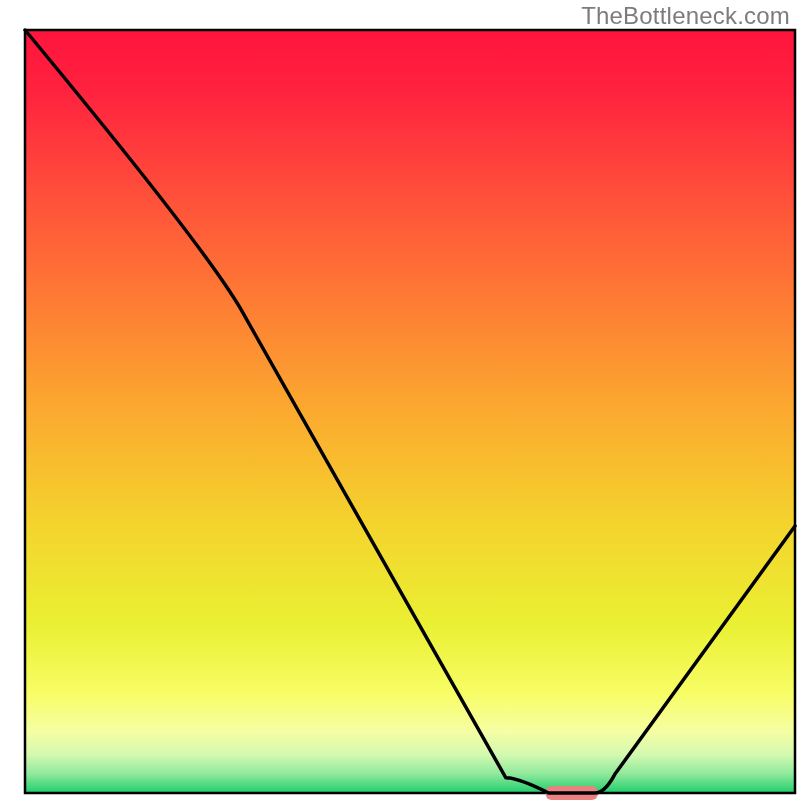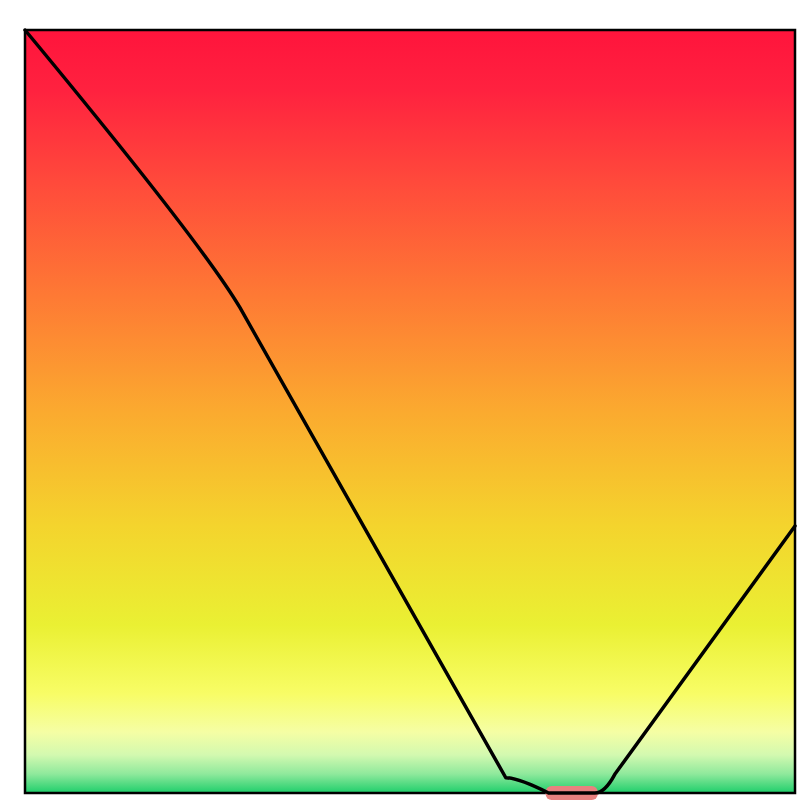--- a/index.html
+++ b/index.html
@@ -27,20 +27,21 @@
   svg.plot {
     position: absolute;
     left: 0;
     top: 0;
   }
 </style>
 </head>
 <body>
 <div class="container">
 
+<div class="watermark">TheBottleneck.com</div>
 
 <svg class="plot" width="800" height="800">
   <defs>
     <linearGradient id="bg-grad" x1="0" y1="0" x2="0" y2="1">
     <stop offset="0%" stop-color="#FF143C"></stop>
           <stop offset="8%" stop-color="#FF223F"></stop>
           <stop offset="20%" stop-color="#FF4A3B"></stop>
           <stop offset="35%" stop-color="#FE7A34"></stop>
           <stop offset="50%" stop-color="#FBAA2F"></stop>
           <stop offset="65%" stop-color="#F4D42D"></stop>

